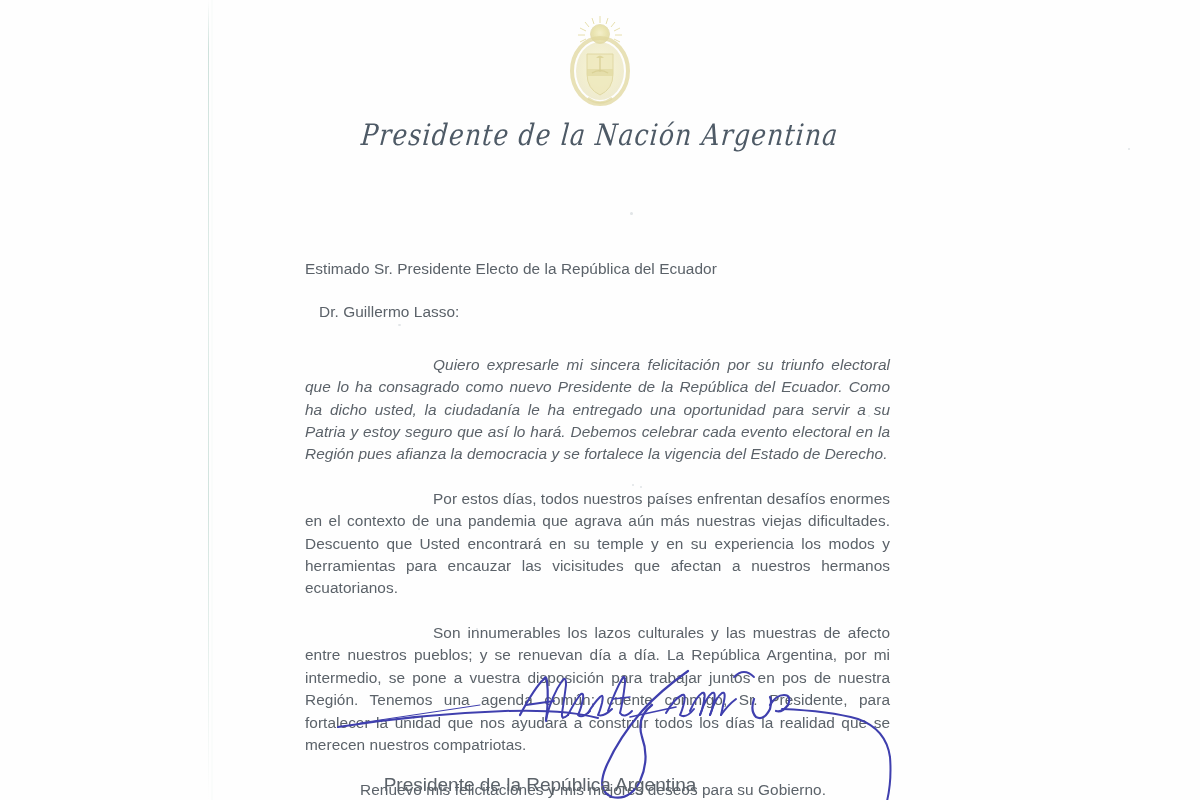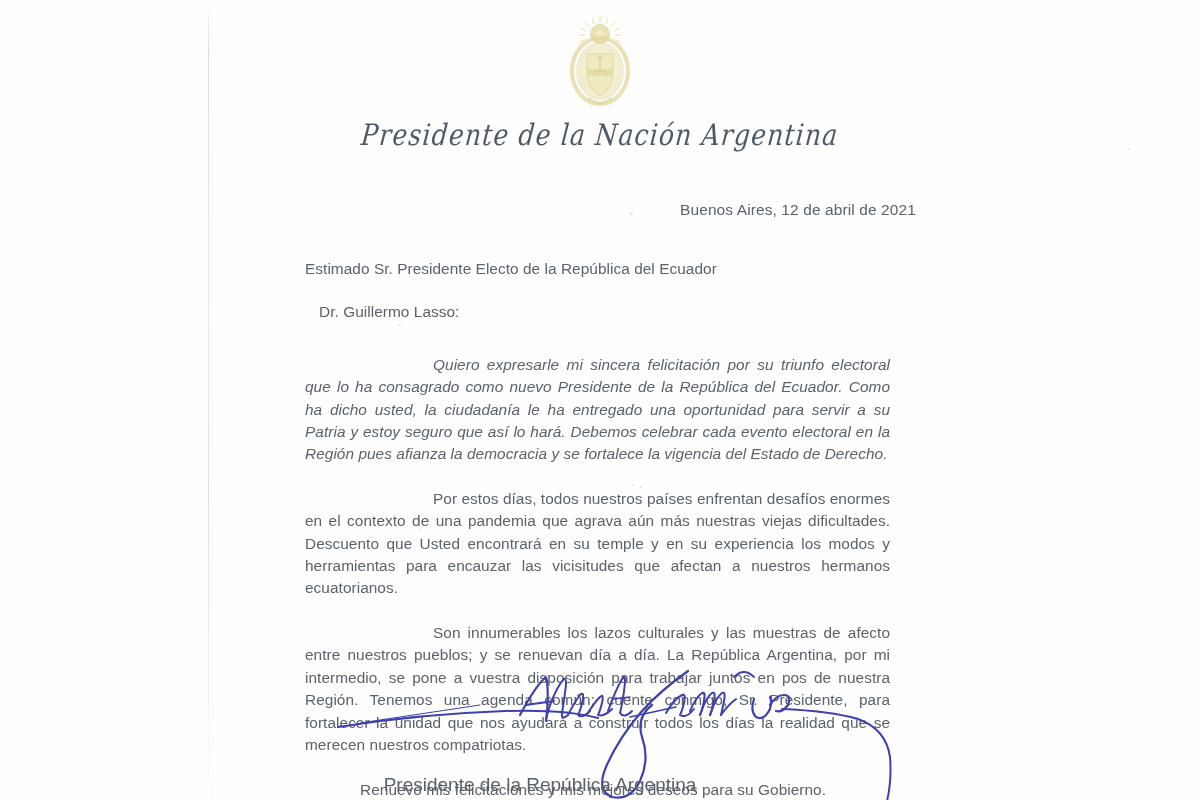--- a/index.html
+++ b/index.html
@@ -193,21 +193,20 @@
         <line x1="46" y1="42" x2="46" y2="58" stroke="#d9d096" stroke-width="1.4" opacity="0.9"></line>
         <path d="M42 44 q4 -5 8 0 z" fill="#ded59b" opacity="0.9"></path>
 
         <path d="M34 84 q12 9 24 0" fill="none" stroke="#e0d79e" stroke-width="2.5" opacity="0.7"></path>
       </svg>
     </div>
 
     <div class="letterhead-title">Presidente de la Nación Argentina</div>
   </div>
 
-  <div class="date-line">Buenos Aires, 12 de abril de 2021</div>
 
   <div class="letter-body">
 
     <p class="addressee-line">Estimado Sr. Presidente Electo de la República del Ecuador</p>
 
     <p class="addressee-name">Dr. Guillermo Lasso:</p>
 
     <p class="para first">Quiero expresarle mi sincera felicitación por su triunfo electoral que lo ha consagrado como nuevo Presidente de la República del Ecuador. Como ha dicho usted, la ciudadanía le ha entregado una oportunidad para servir a su Patria y estoy seguro que así lo hará. Debemos celebrar cada evento electoral en la Región pues afianza la democracia y se fortalece la vigencia del Estado de Derecho.</p>
 
     <p class="para">Por estos días, todos nuestros países enfrentan desafíos enormes en el contexto de una pandemia que agrava aún más nuestras viejas dificultades. Descuento que Usted encontrará en su temple y en su experiencia los modos y herramientas para encauzar las vicisitudes que afectan a nuestros hermanos ecuatorianos.</p>

